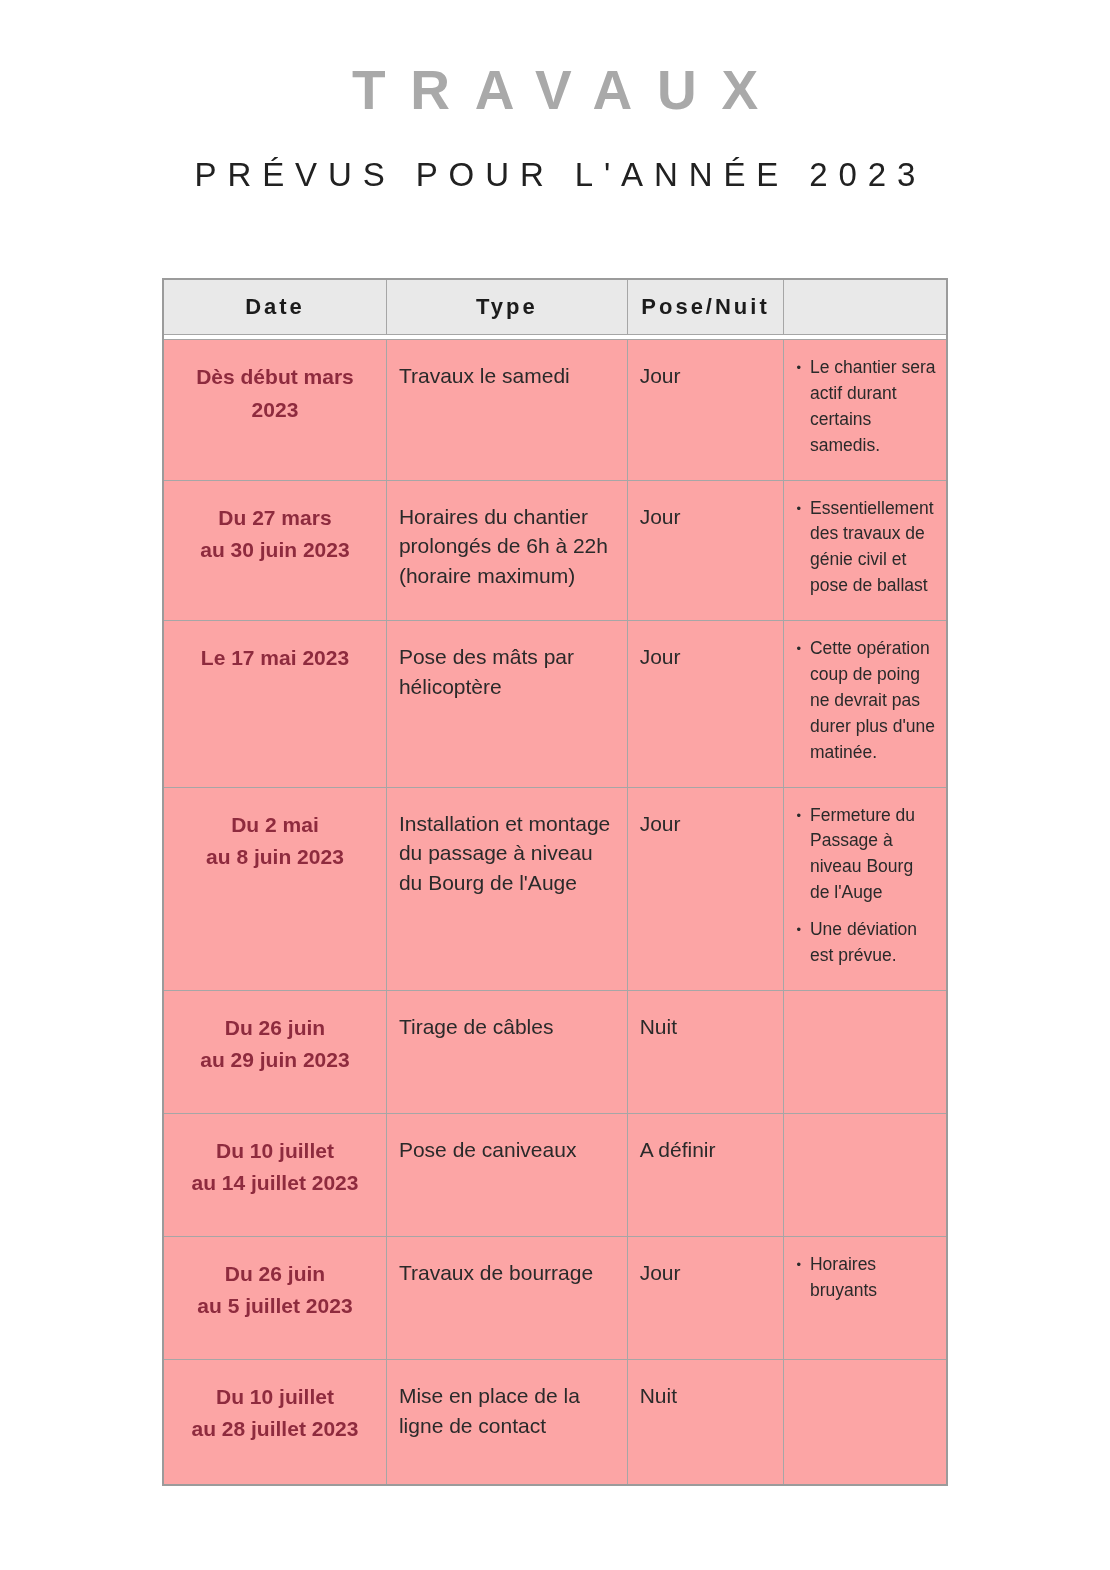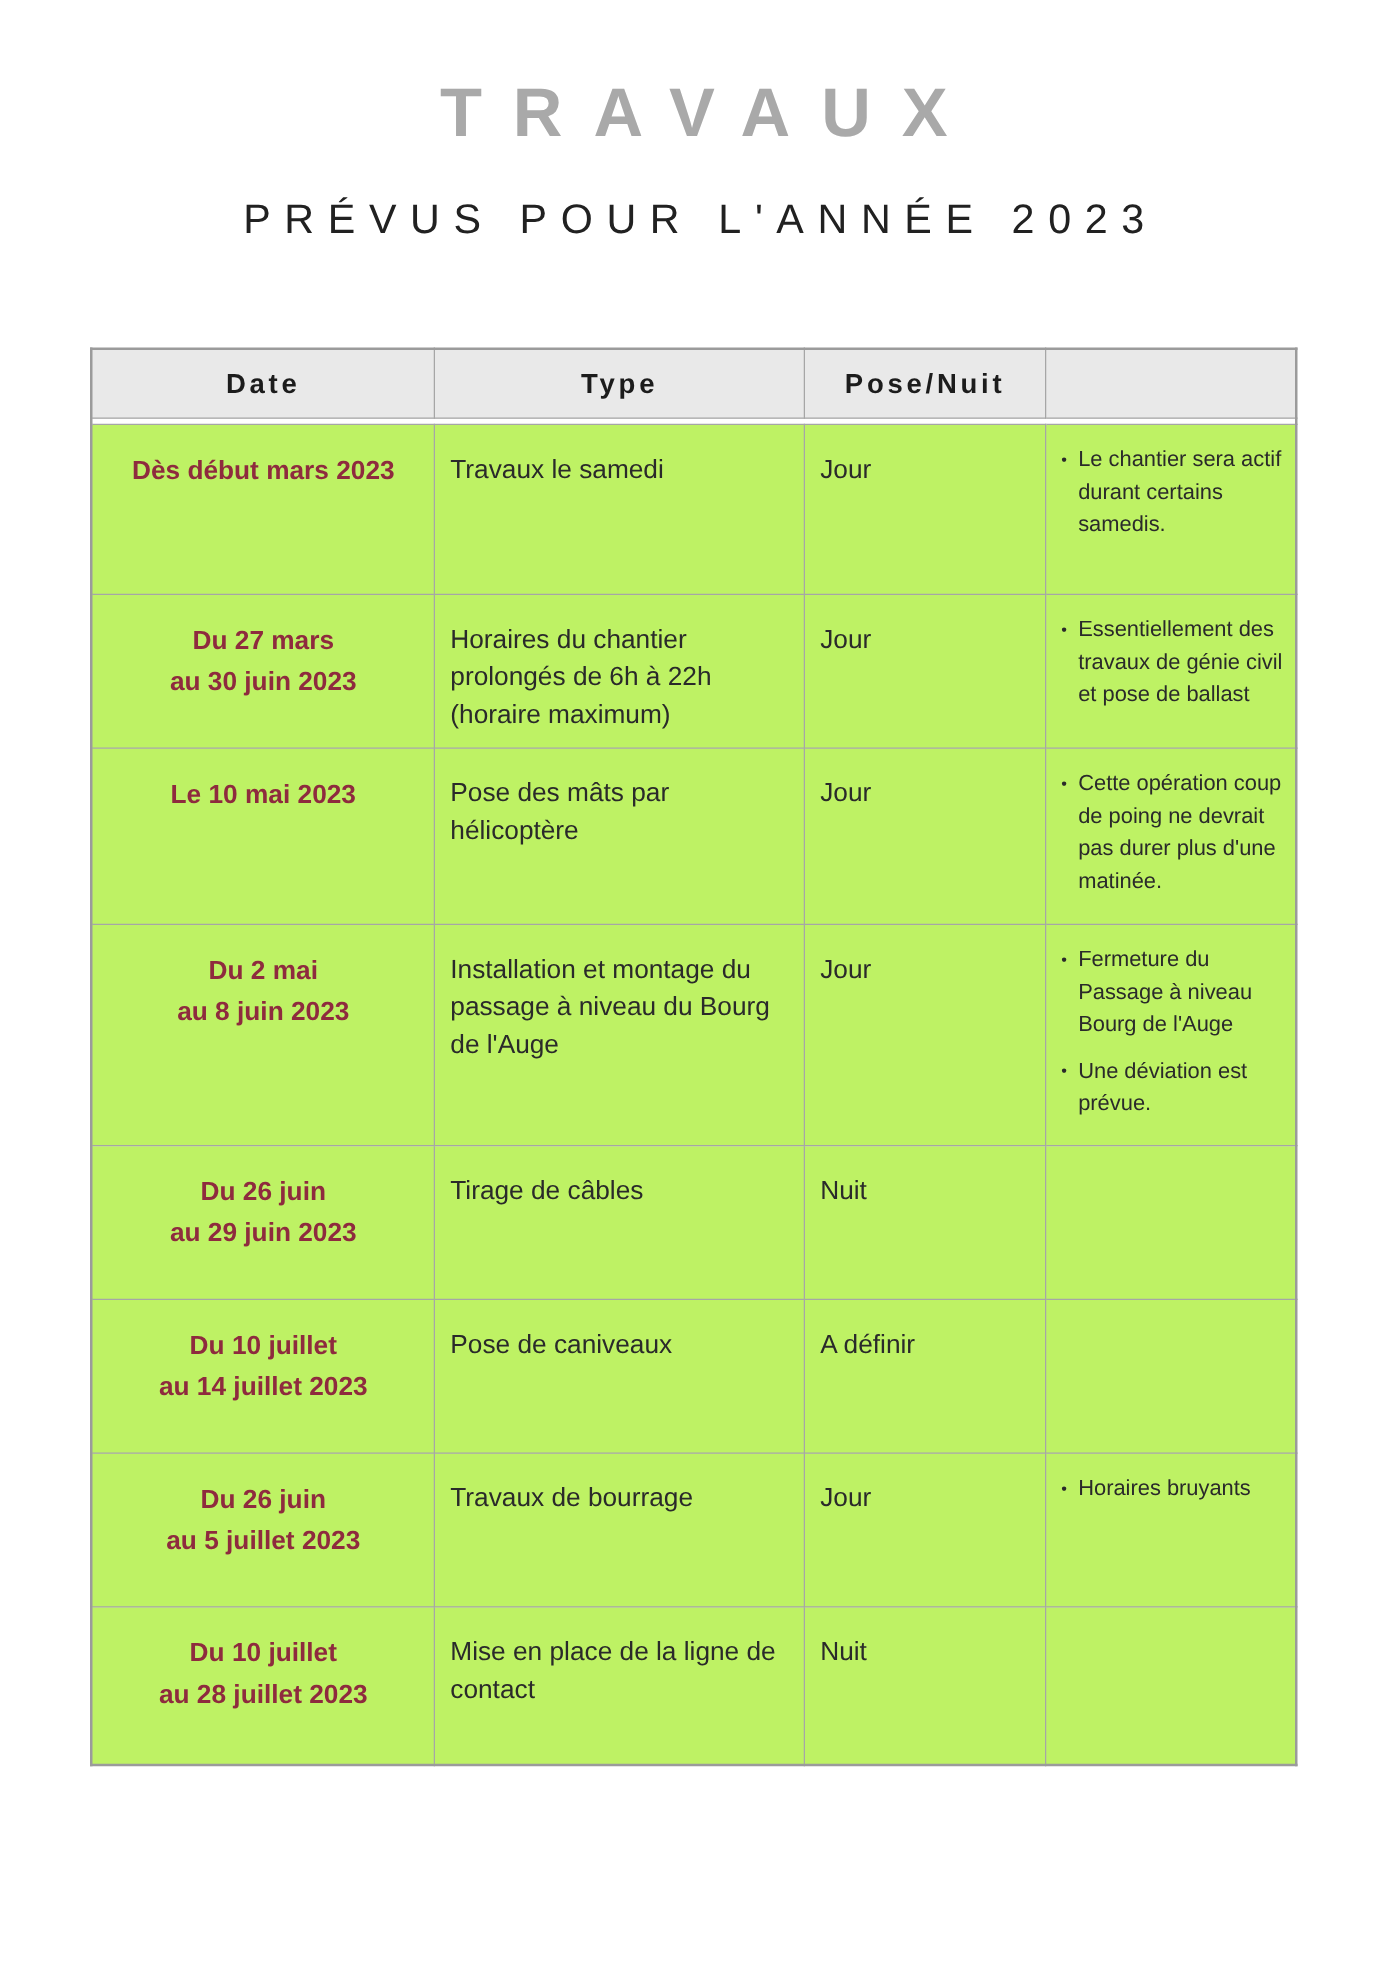--- a/index.html
+++ b/index.html
@@ -29,21 +29,21 @@
   .doc-subtitle {
     margin: 3px 0 84px 0;
     text-align: center;
     font-size: 33px;
     font-weight: 500;
     letter-spacing: 0.33em;
     text-indent: 0.33em;
     color: #212121;
   }
   table.schedule {
-    width: 966px;
+    width: 786px;
     margin: 0 auto;
     border-collapse: collapse;
     table-layout: fixed;
     border: 2px solid #9b9b9b;
     background: #ffffff;
   }
   col.c-date { width: 28.5%; }
   col.c-type { width: 30.7%; }
   col.c-jn   { width: 20.0%; }
   col.c-note { width: 20.8%; }
@@ -64,21 +64,21 @@
     display: table-row;
     height: 5px;
   }
   td {
     border: 1px solid #a6a6a6;
     vertical-align: top;
     padding: 21px 12px 12px 12px;
     font-size: 21px;
     line-height: 1.42;
     color: #2a2a2a;
-    background: #bef264;
+    background: #fca5a5;
   }
   td.cell-date {
     font-weight: 700;
     color: #8e2b3e;
     text-align: center;
     line-height: 1.55;
   }
   td.cell-type, td.cell-jn { text-align: left; }
   td.cell-notes { padding: 15px 10px 10px 12px; }
 
@@ -144,21 +144,21 @@
           <td class="cell-type">Horaires du chantier prolongés de 6h à 22h (horaire maximum)</td>
           <td class="cell-jn">Jour</td>
           <td class="cell-notes">
             <div class="note">
               <span class="bullet">•</span>
               <span>Essentiellement des travaux de génie civil et pose de ballast</span>
             </div>
           </td>
         </tr>
         <tr>
-          <td class="cell-date">Le 10 mai 2023</td>
+          <td class="cell-date">Le 17 mai 2023</td>
           <td class="cell-type">Pose des mâts par hélicoptère</td>
           <td class="cell-jn">Jour</td>
           <td class="cell-notes">
             <div class="note">
               <span class="bullet">•</span>
               <span>Cette opération coup de poing ne devrait pas durer plus d'une matinée.</span>
             </div>
           </td>
         </tr>
         <tr>

